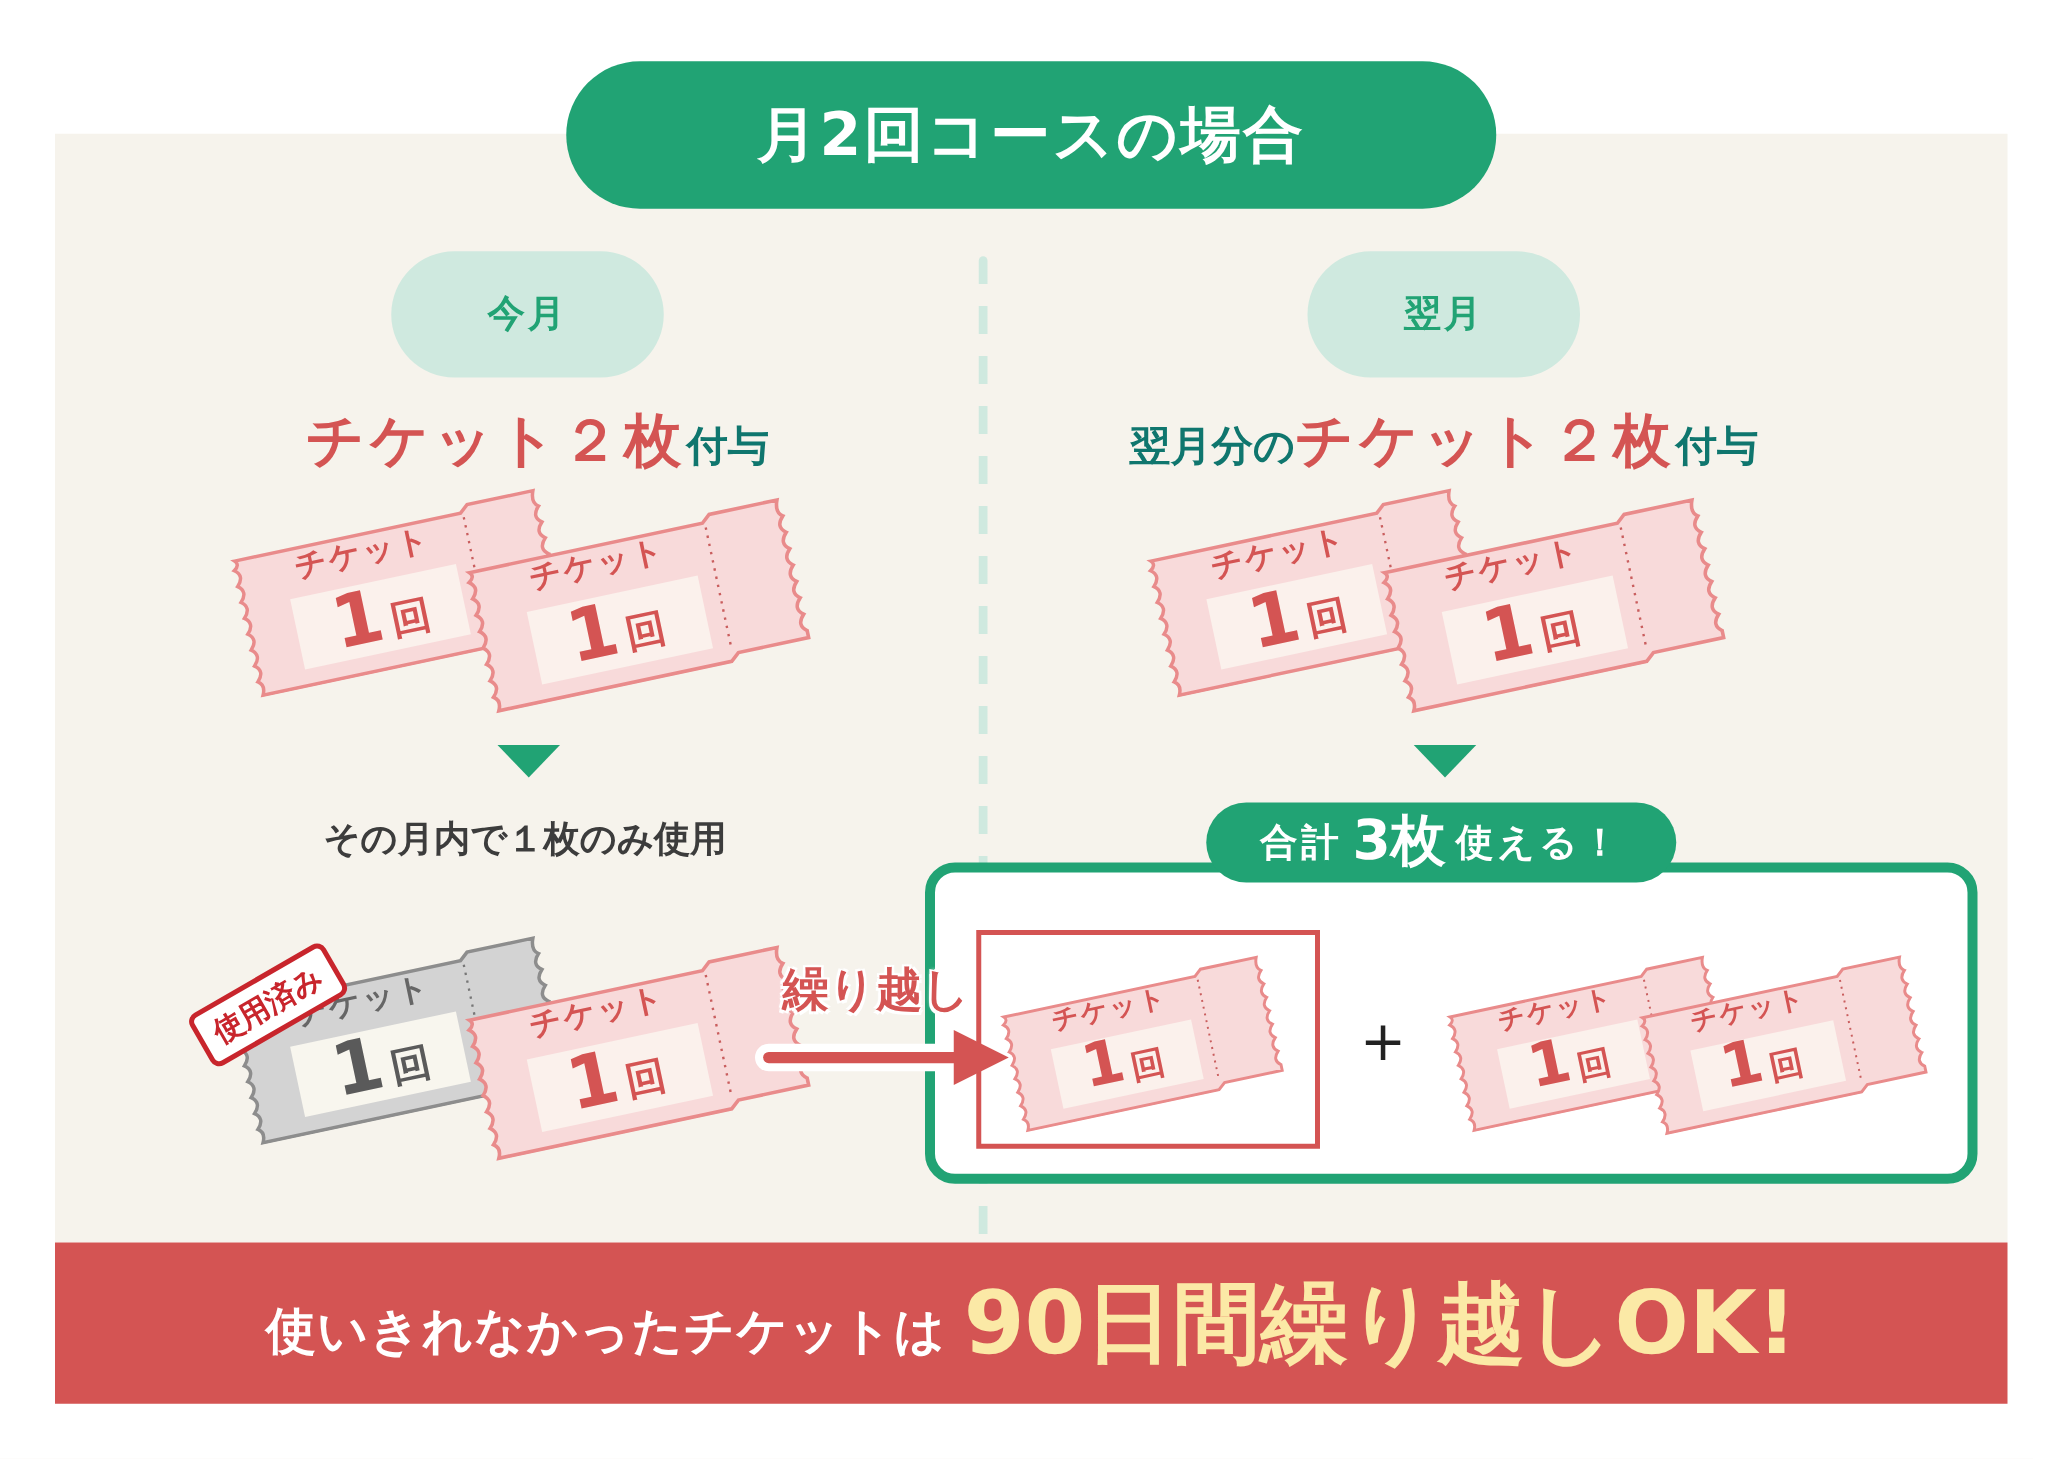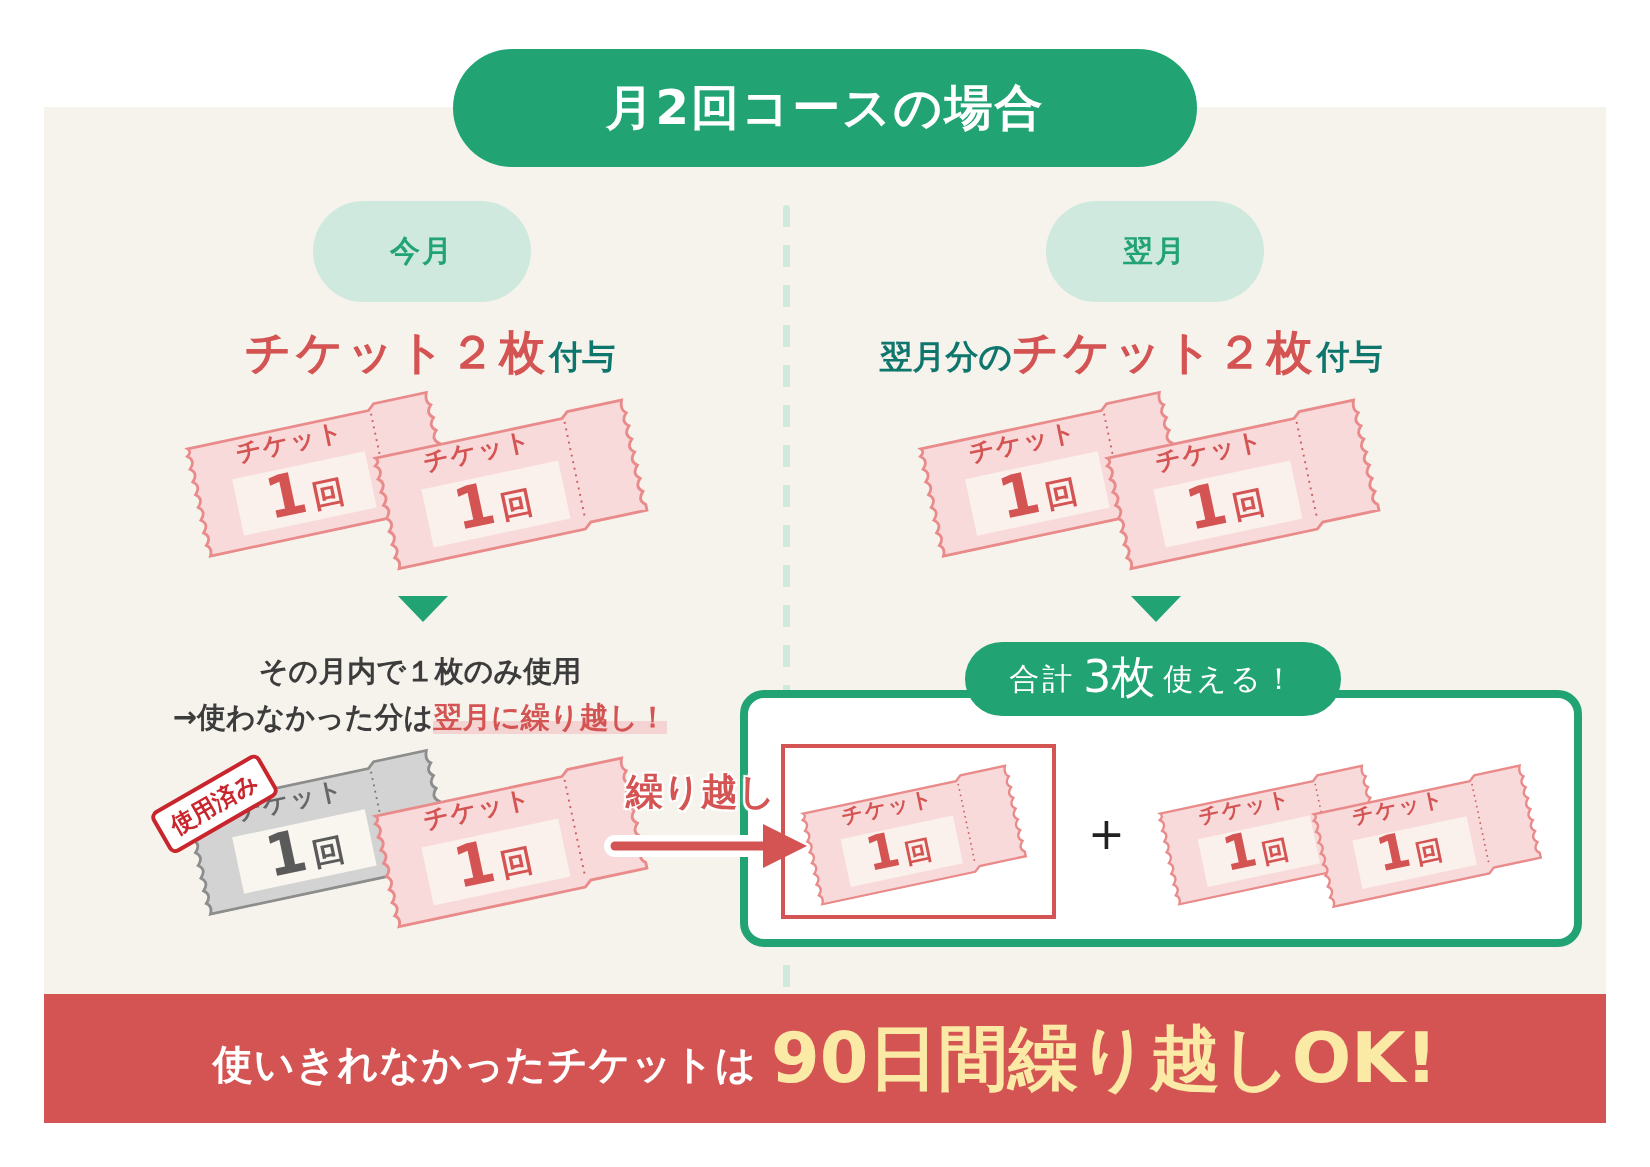--- a/index.html
+++ b/index.html
@@ -55,24 +55,24 @@
     color: #d45453; font-size: 37px; font-weight: bold;
     text-shadow: 0 0 4px #fff, 0 0 4px #fff, 2px 2px 0 #fff, -2px -2px 0 #fff, 2px -2px 0 #fff, -2px 2px 0 #fff;
     white-space: nowrap;
   }
   .green-box {
     position: absolute; left: 740px; top: 690px; width: 842px; height: 257px;
     box-sizing: border-box; border: 8px solid #21a374; border-radius: 24px;
     background: #ffffff;
   }
   .total-pill {
-    position: absolute; left: 965px; top: 642px; width: 376px; height: 74px;
+    position: absolute; left: 965px; top: 642px; width: 376px; height: 64px;
     background: #21a374; border-radius: 39px;
     display: flex; align-items: center; justify-content: center;
-    color: #ffffff; font-weight: normal; white-space: nowrap;
+    color: #ffffff; font-weight: bold; white-space: nowrap;
   }
   .total-pill .sm { font-size: 30px; letter-spacing: 3px; }
   .total-pill .big { font-size: 44px; margin: 0 8px 4px 8px; }
   .red-box {
     position: absolute; left: 781px; top: 744px; width: 275px; height: 175px;
     box-sizing: border-box; border: 4px solid #d45453;
   }
   .plus {
     position: absolute; left: 1088px; top: 812px; font-size: 44px; color: #222;
     line-height: 44px;
@@ -135,21 +135,20 @@
     </svg>
   <div style="position:absolute;left:52px;top:8px;color:#d45453;font-weight:bold;font-size:25px;letter-spacing:2px;">チケット</div>
   <div style="position:absolute;left:72px;top:44px;color:#d45453;font-weight:bold;font-size:58px;">1</div>
   <div style="position:absolute;left:118px;top:64px;color:#d45453;font-weight:bold;font-size:32px;">回</div>
 </div>
 
 <div class="tri" style="left:398px;top:596px;"></div>
 
 <div class="note">
   <div>その月内で１枚のみ使用</div>
-  <div><span>→使わなかった分は</span><span class="hl">翌月に繰り越し！</span></div>
 </div>
 
 <div class="ticket" style="left:190px;top:770px;width:260px;height:122px;transform:rotate(-12deg);">
   <svg width="260" height="122" viewBox="0 0 280 130">
       <use href="#tk-gray"></use>
     </svg>
   <div style="position:absolute;left:52px;top:8px;color:#666;font-weight:bold;font-size:25px;letter-spacing:2px;">チケット</div>
   <div style="position:absolute;left:72px;top:42px;color:#5a5a5a;font-weight:bold;font-size:58px;">1</div>
   <div style="position:absolute;left:118px;top:62px;color:#5a5a5a;font-weight:bold;font-size:32px;">回</div>
 </div>
@@ -162,21 +161,21 @@
       <use href="#tk-pink"></use>
     </svg>
   <div style="position:absolute;left:52px;top:8px;color:#d45453;font-weight:bold;font-size:25px;letter-spacing:2px;">チケット</div>
   <div style="position:absolute;left:72px;top:44px;color:#d45453;font-weight:bold;font-size:58px;">1</div>
   <div style="position:absolute;left:118px;top:64px;color:#d45453;font-weight:bold;font-size:32px;">回</div>
 </div>
 
 <div class="month-pill" style="left:1046px;width:218px;">
   <span>翌月</span>
 </div>
-<div class="headline" style="left:856px;width:550px;">
+<div class="headline" style="left:880px;width:550px;">
   <span class="hl-dark">翌月分の</span>
   <span class="hl-red">チケット２枚</span>
   <span class="hl-dark">付与</span>
 </div>
 
 <div class="ticket" style="left:923px;top:412px;width:260px;height:122px;transform:rotate(-12deg);">
   <svg width="260" height="122" viewBox="0 0 280 130">
       <use href="#tk-pink"></use>
     </svg>
   <div style="position:absolute;left:52px;top:8px;color:#d45453;font-weight:bold;font-size:25px;letter-spacing:2px;">チケット</div>

